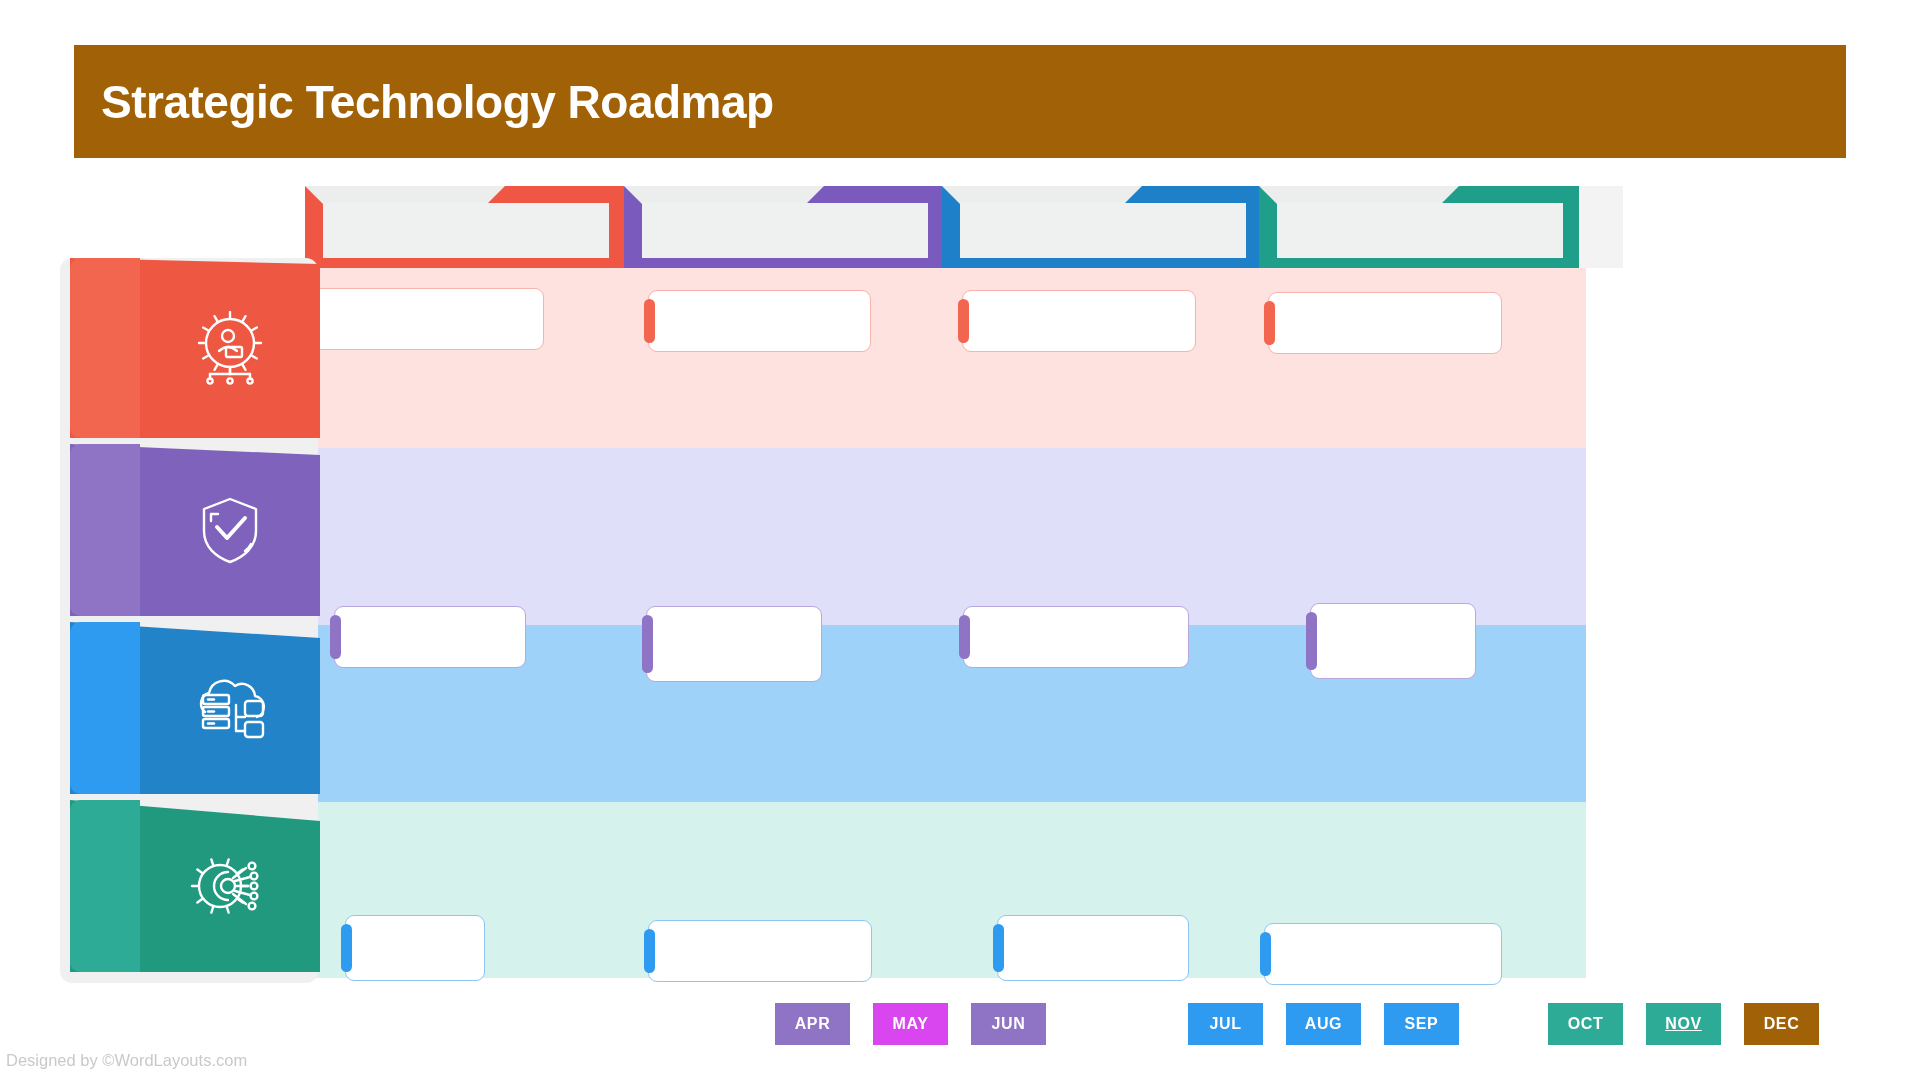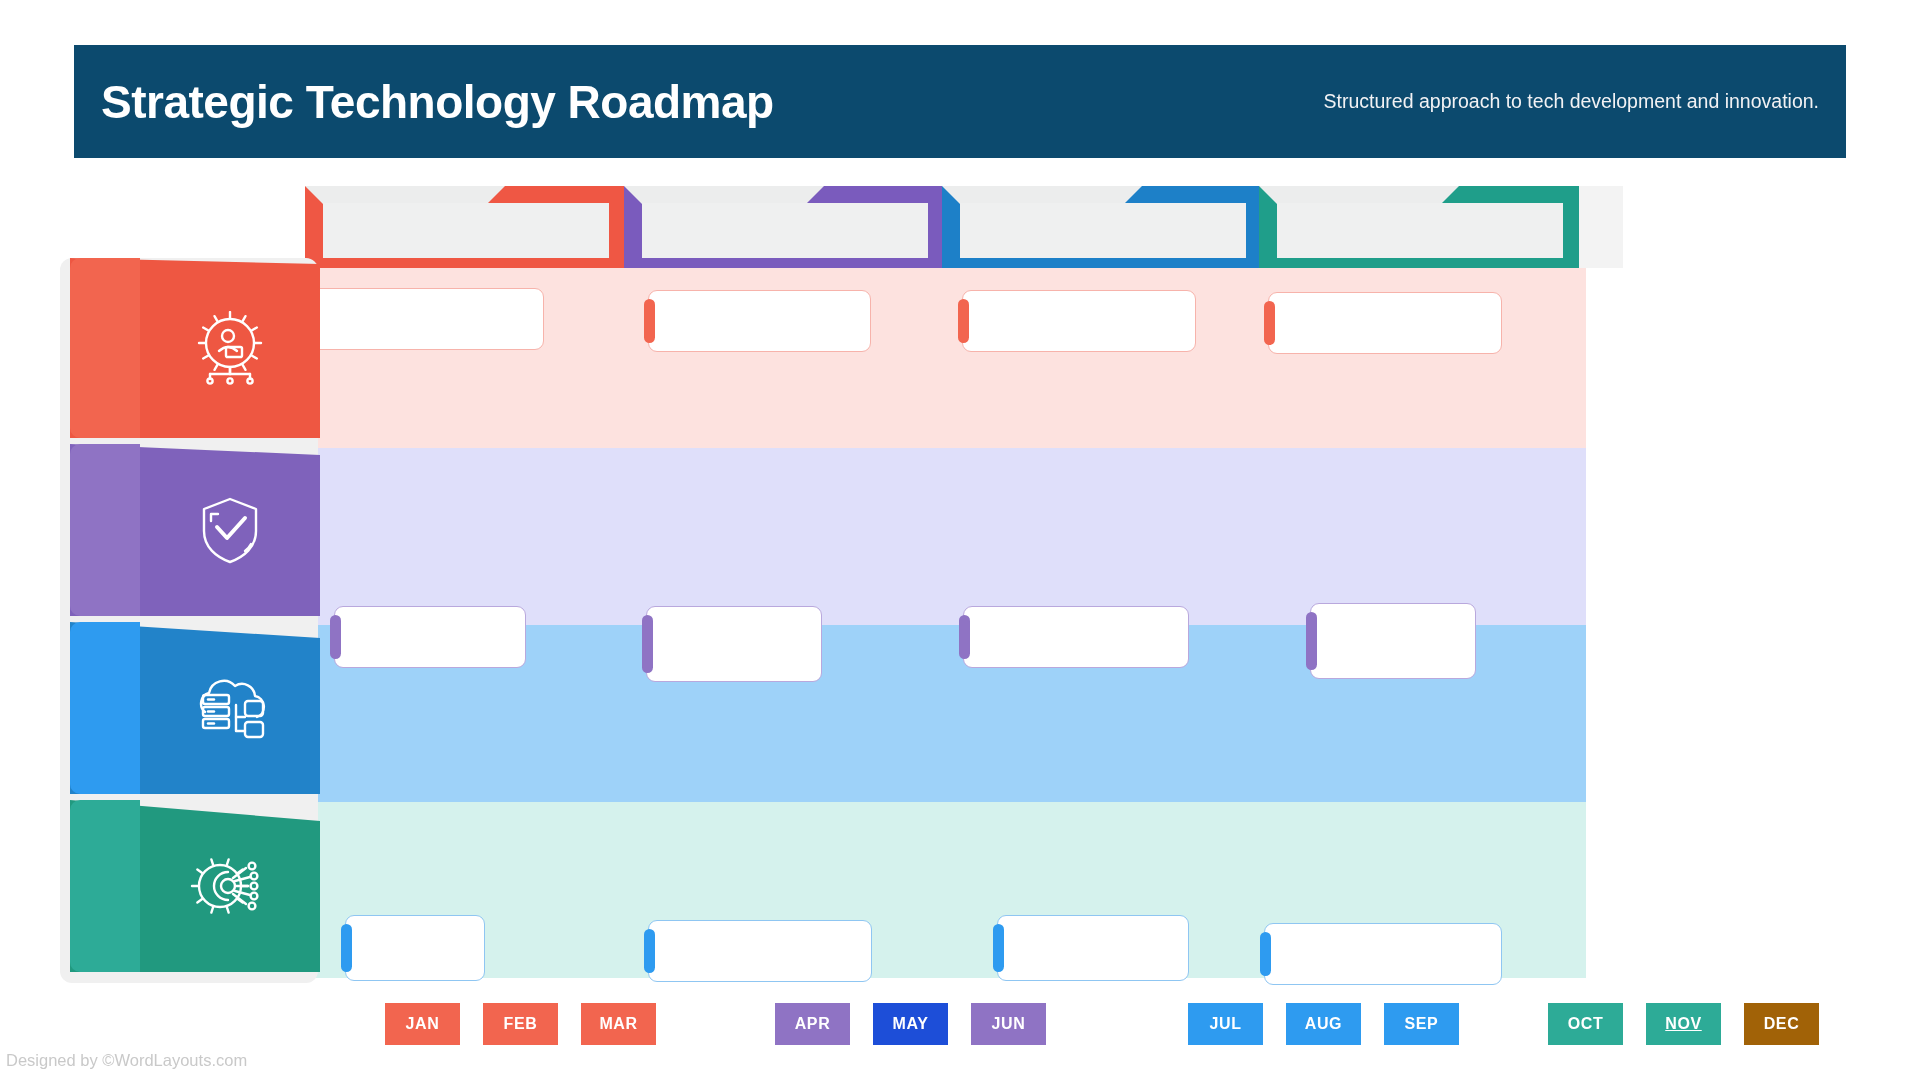--- a/index.html
+++ b/index.html
@@ -10,21 +10,21 @@
     overflow: hidden;
   }
 
   #page { position: relative; width: 1920px; height: 1080px; background: #fff; }
 
   
   .header {
     position: absolute;
     left: 74px; top: 45px;
     width: 1772px; height: 113px;
-    background: #0c4a6e;
+    background: #a16207;
     display: flex; align-items: center;
   }
   .header-title {
     color: #ffffff;
     font-size: 46px;
     font-weight: 700;
     letter-spacing: -0.5px;
     margin-left: 27px;
     white-space: nowrap;
   }
@@ -200,21 +200,20 @@
     font-weight: 400;
   }
 </style>
 </head>
 <body>
 
 <div id="page">
 
   <div class="header">
     <div class="header-title">Strategic Technology Roadmap</div>
-    <div class="header-subtitle">Structured approach to tech development and innovation.</div>
   </div>
 
   <div class="quarters">
       <div class="qbanner" style="left: 305px;">
         <div class="ribbon" style="background:#ef5744"></div>
         <div class="fold"></div>
         <div class="shadowstub"></div>
         <div class="inner">
           <span></span>
         </div>
@@ -419,28 +418,23 @@
             <circle cx="64" cy="26" r="3.4" stroke="#fff" fill="none" stroke-width="2.4" stroke-linecap="round" stroke-linejoin="round"></circle>
     <circle cx="64" cy="36" r="3.4" stroke="#fff" fill="none" stroke-width="2.4" stroke-linecap="round" stroke-linejoin="round"></circle>
             <circle cx="64" cy="46" r="3.4" stroke="#fff" fill="none" stroke-width="2.4" stroke-linecap="round" stroke-linejoin="round"></circle>
     <circle cx="62" cy="56" r="3.4" stroke="#fff" fill="none" stroke-width="2.4" stroke-linecap="round" stroke-linejoin="round"></circle>
   </svg>
         </div>
       </div>
     </div>
 
   <div class="months">
-      <div class="mgroup" style="left: 385px;">
-        <div class="mbtn" style="background: rgb(242, 101, 79);">JAN</div>
-        <div class="mbtn" style="background: rgb(242, 101, 79);">FEB</div>
-        <div class="mbtn" style="background: rgb(242, 101, 79);">MAR</div>
-      </div>
       <div class="mgroup" style="left: 775px;">
         <div class="mbtn" style="background: rgb(143, 115, 196);">APR</div>
-        <div class="mbtn" style="background: #1d4ed8;">MAY</div>
+        <div class="mbtn" style="background: #d946ef;">MAY</div>
         <div class="mbtn" style="background: rgb(143, 115, 196);">JUN</div>
       </div>
       <div class="mgroup" style="left: 1188px;">
         <div class="mbtn" style="background: rgb(46, 155, 240);">JUL</div>
         <div class="mbtn" style="background: rgb(46, 155, 240);">AUG</div>
         <div class="mbtn" style="background: rgb(46, 155, 240);">SEP</div>
       </div>
       <div class="mgroup" style="left: 1548px;">
         <div class="mbtn" style="background: rgb(45, 171, 151);">OCT</div>
         <div class="mbtn" style="background: rgb(45, 171, 151); text-decoration: underline;">NOV</div>

